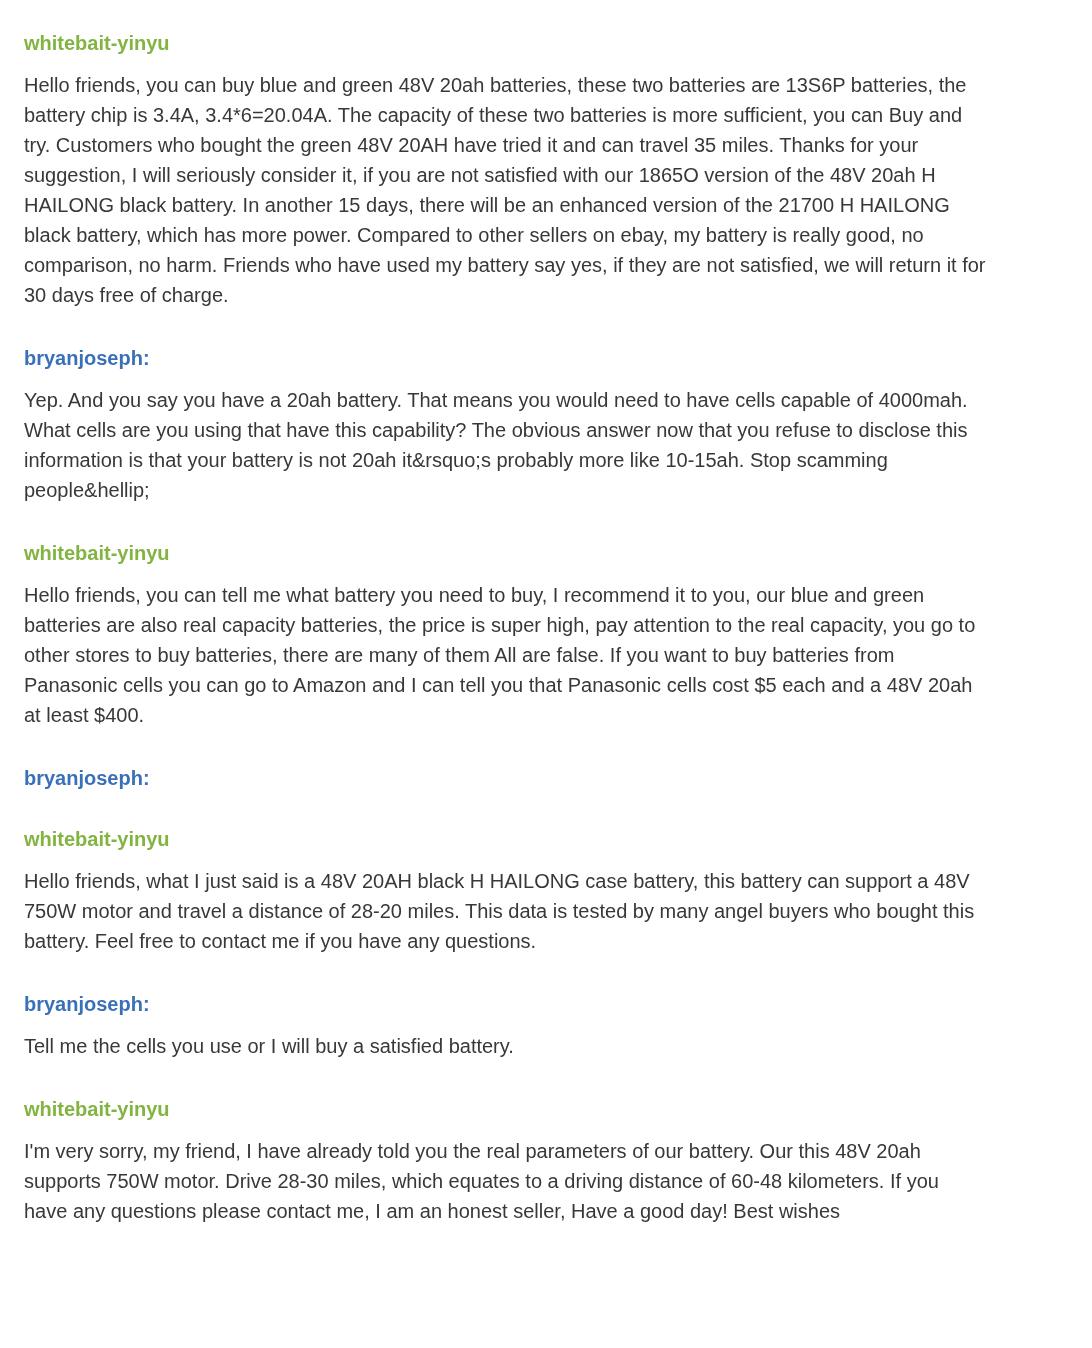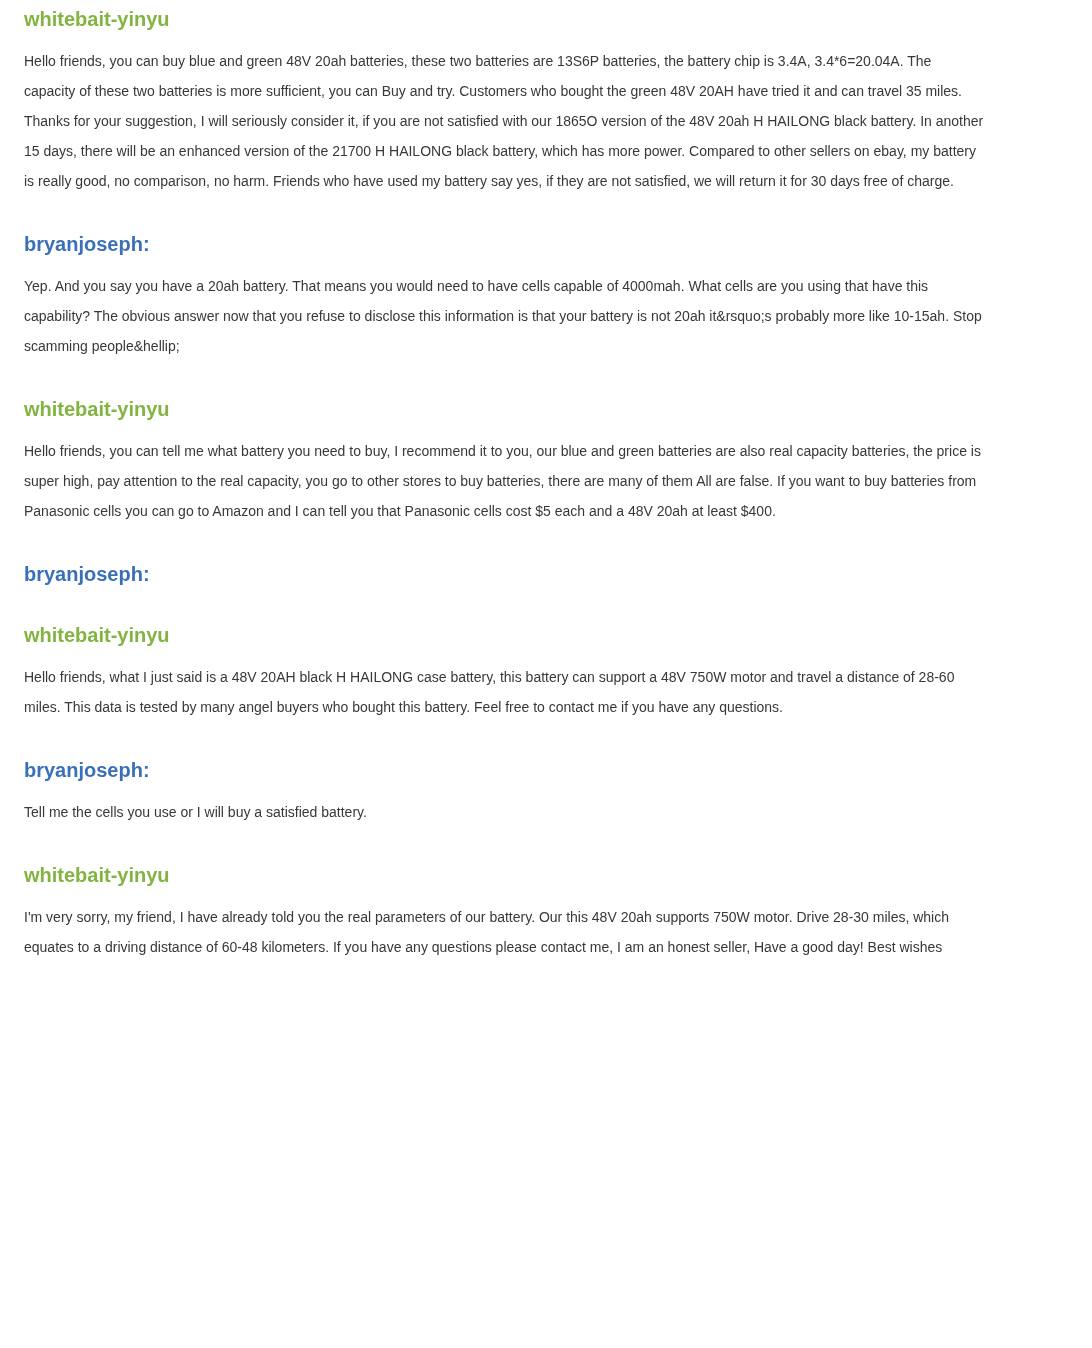--- a/index.html
+++ b/index.html
@@ -5,38 +5,39 @@
   html, body {
     margin: 0;
     padding: 0;
     background: #ffffff;
     font-family: "Liberation Sans", sans-serif;
   }
   .thread {
     box-sizing: content-box;
     width: 962px;
     padding: 6px 24px 10px 24px;
+    margin-top: 24px;
   }
   .message {
     margin: 0 0 35px 0;
   }
   .message:last-child {
     margin-bottom: 0;
   }
   .author {
     font-size: 20px;
     font-weight: bold;
     line-height: 26px;
     margin: 0 0 14px 0;
     letter-spacing: 0;
   }
   .author.seller { color: var(--seller-color, #83b441); }
   .author.buyer  { color: var(--buyer-color, #3a70b8); }
   .body-text {
-    font-size: 14px;
+    font-size: 20px;
     line-height: 30px;
     color: var(--text-color, #383838);
     margin: 0;
     word-wrap: break-word;
   }
 </style>
 </head>
 <body style="background: rgb(255, 255, 255);">
 
 <div class="thread">
@@ -55,21 +56,21 @@
     <h3 class="author seller">whitebait-yinyu</h3>
     <p class="body-text">Hello friends, you can tell me what battery you need to buy, I recommend it to you, our blue and green batteries are also real capacity batteries, the price is super high, pay attention to the real capacity, you go to other stores to buy batteries, there are many of them All are false. If you want to buy batteries from Panasonic cells you can go to Amazon and I can tell you that Panasonic cells cost $5 each and a 48V 20ah at least $400.</p>
   </section>
 
   <section class="message">
     <h3 class="author buyer">bryanjoseph:</h3>
   </section>
 
   <section class="message">
     <h3 class="author seller">whitebait-yinyu</h3>
-    <p class="body-text">Hello friends, what I just said is a 48V 20AH black H HAILONG case battery, this battery can support a 48V 750W motor and travel a distance of 28-60 miles. This data is tested by many angel buyers who bought this battery. Feel free to contact me if you have any questions.</p>
+    <p class="body-text">Hello friends, what I just said is a 48V 20AH black H HAILONG case battery, this battery can support a 48V 750W motor and travel a distance of 28-20 miles. This data is tested by many angel buyers who bought this battery. Feel free to contact me if you have any questions.</p>
   </section>
 
   <section class="message">
     <h3 class="author buyer">bryanjoseph:</h3>
     <p class="body-text">Tell me the cells you use or I will buy a satisfied battery.</p>
   </section>
 
   <section class="message">
     <h3 class="author seller">whitebait-yinyu</h3>
     <p class="body-text">I'm very sorry, my friend, I have already told you the real parameters of our battery. Our this 48V 20ah supports 750W motor. Drive 28-30 miles, which equates to a driving distance of 60-48 kilometers. If you have any questions please contact me, I am an honest seller, Have a good day! Best wishes</p>

